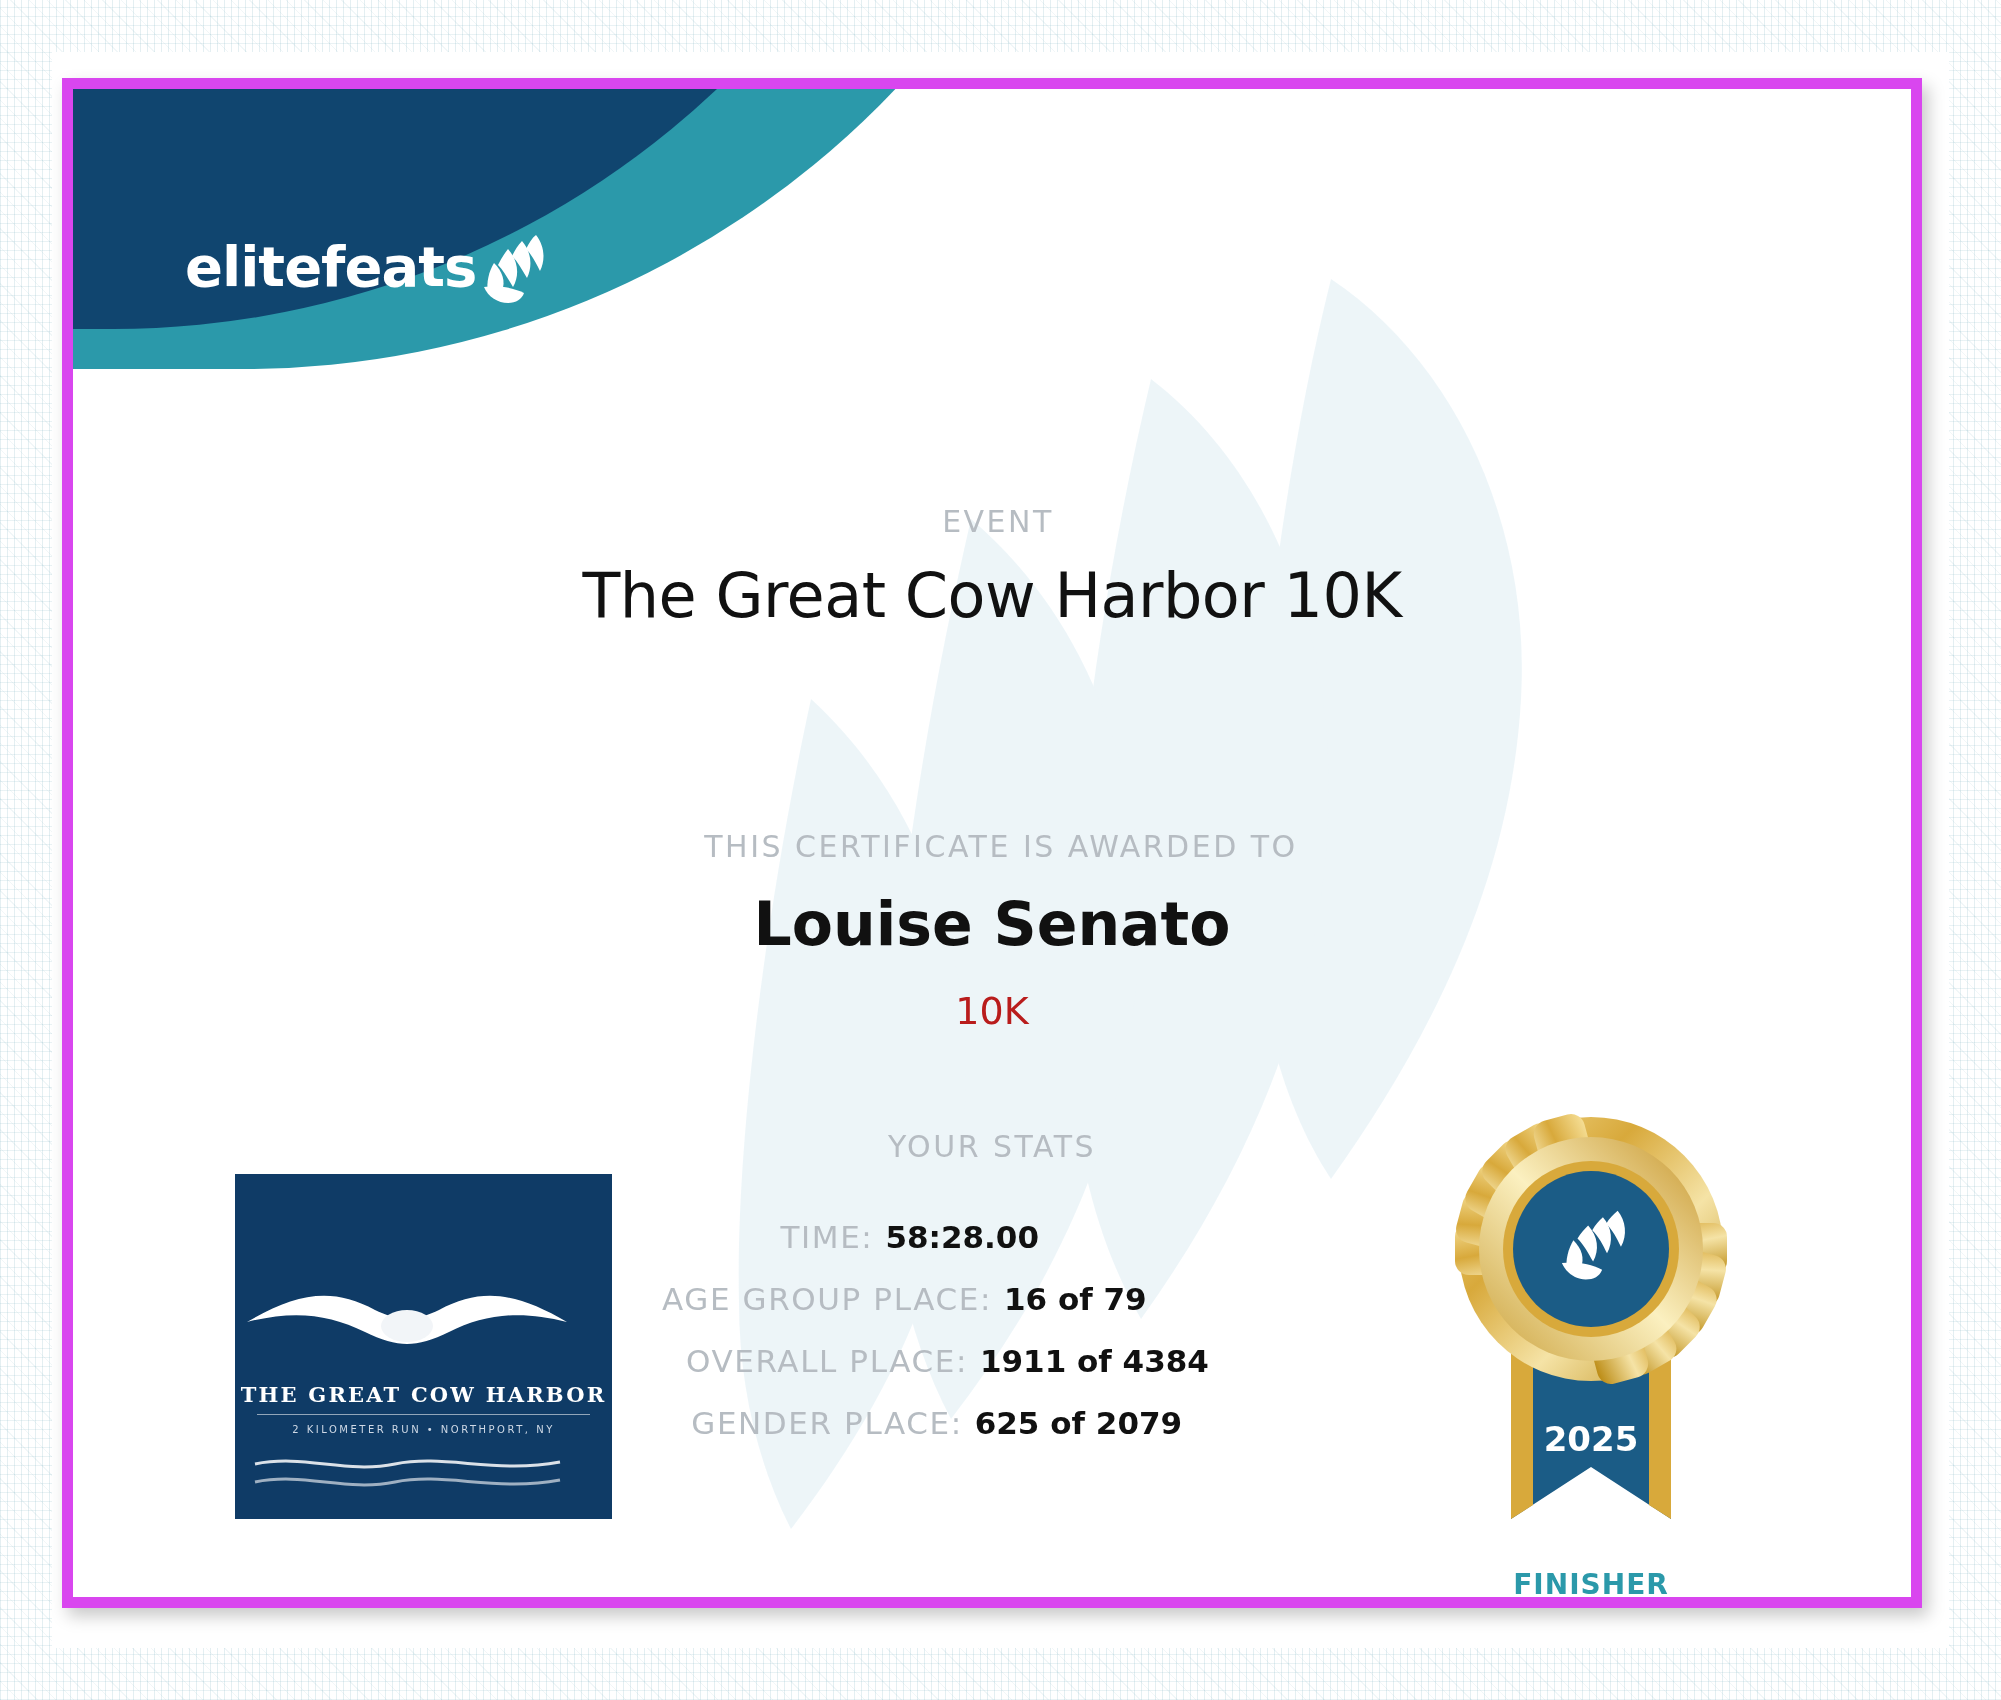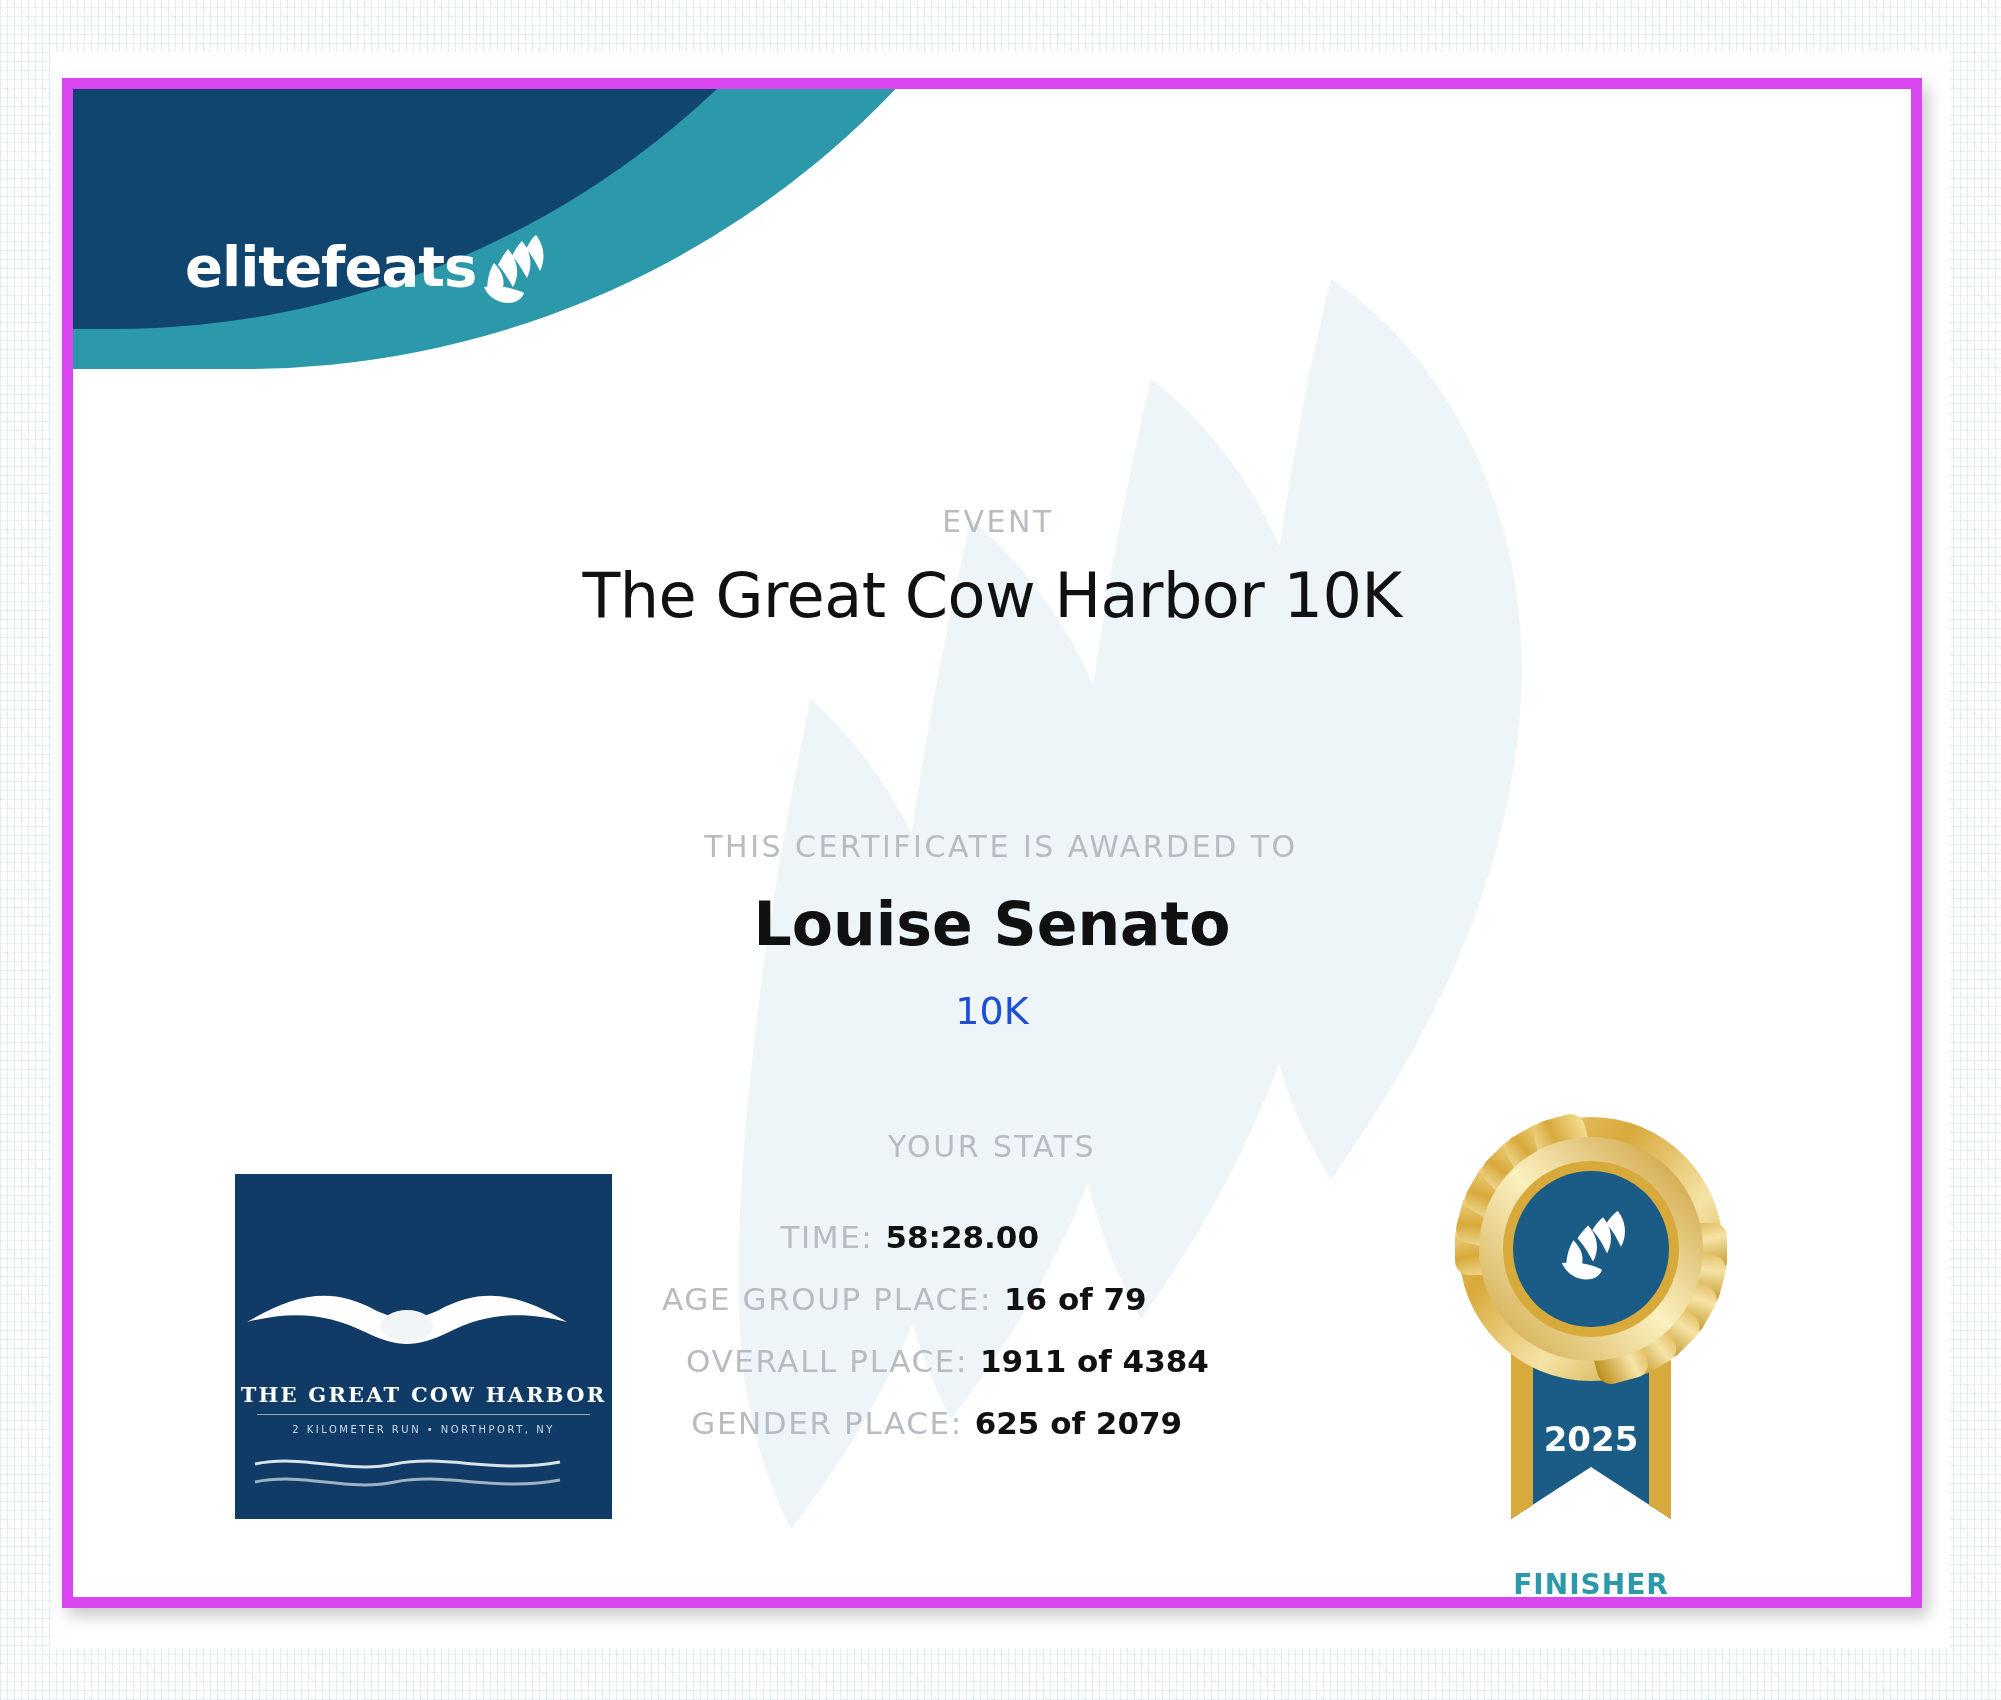--- a/index.html
+++ b/index.html
@@ -150,21 +150,21 @@
     text-align: center;
     color: #111111;
     font-size: 60px;
     font-weight: bold;
     font-family: "DejaVu Sans", sans-serif;
   }
   .distance {
     position: absolute;
     left: 0; right: 0; top: 900px;
     text-align: center;
-    color: #1d4ed8;
+    color: #b91c1c;
     font-size: 38px;
     font-family: "DejaVu Sans", sans-serif;
   }
   .stats-label { position: absolute; left: 0; right: 0; top: 1040px; }
 
   .stats {
     position: absolute;
     left: 480px;
     top: 1130px;
     width: 800px;

